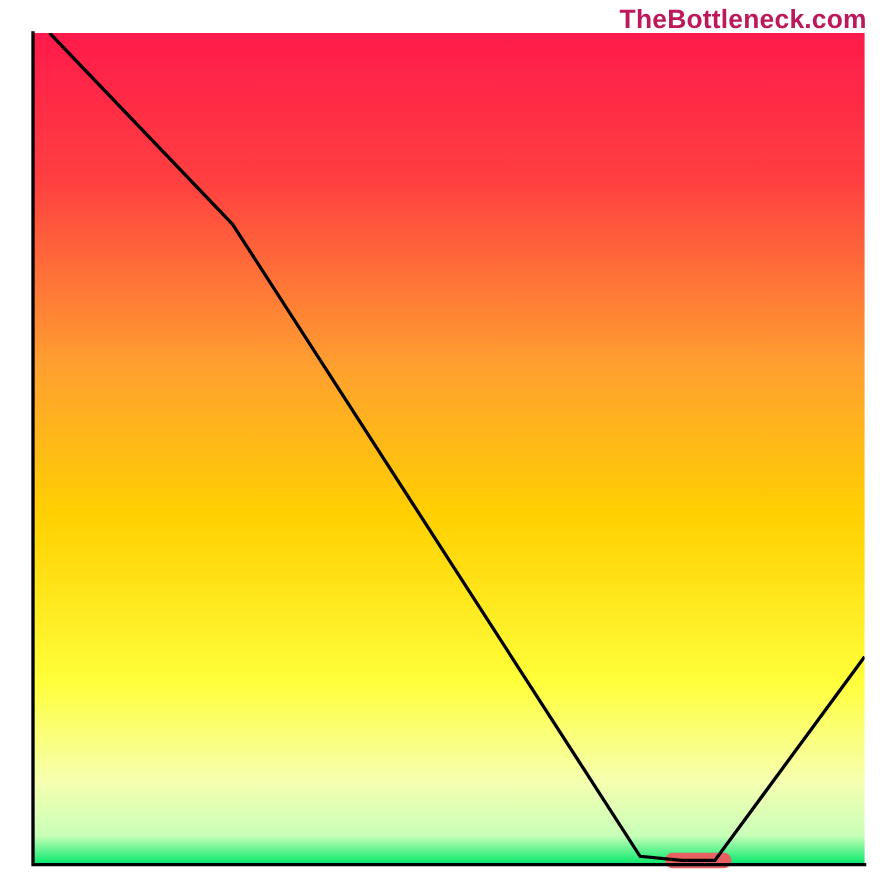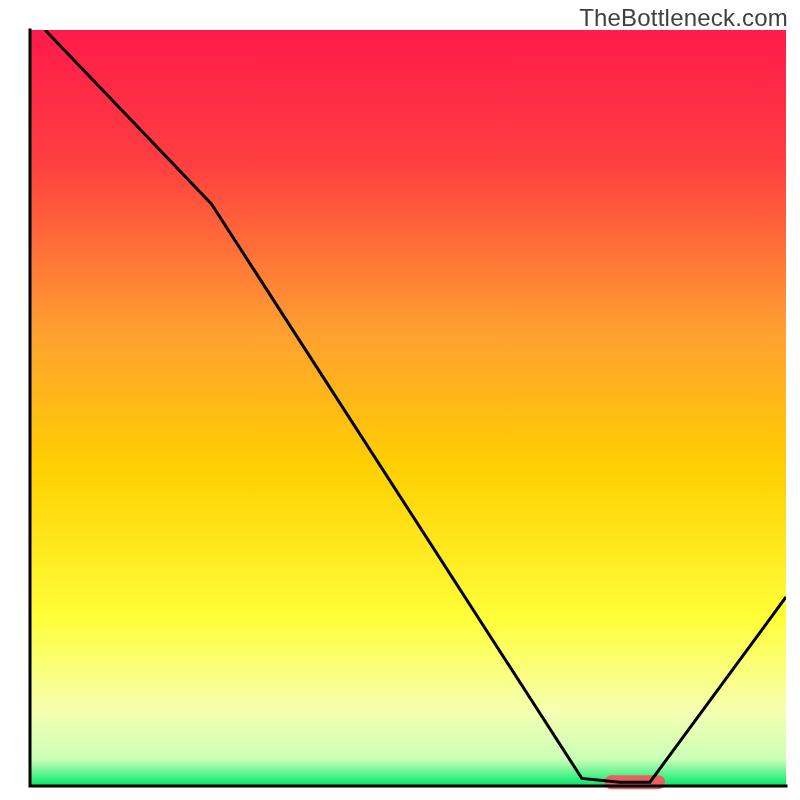--- a/index.html
+++ b/index.html
@@ -14,22 +14,22 @@
   .wrap {
     position: relative;
     width: 800px;
     height: 800px;
   }
   .watermark {
     position: absolute;
     top: 4px;
     right: 12px;
     font-size: 24px;
-    font-weight: 400;
-    color: #404040;
+    font-weight: 700;
+    color: #be185d;
     letter-spacing: 0.2px;
   }
   svg {
     display: block;
   }
 </style>
 </head>
 <body>
 
 <div class="wrap">

